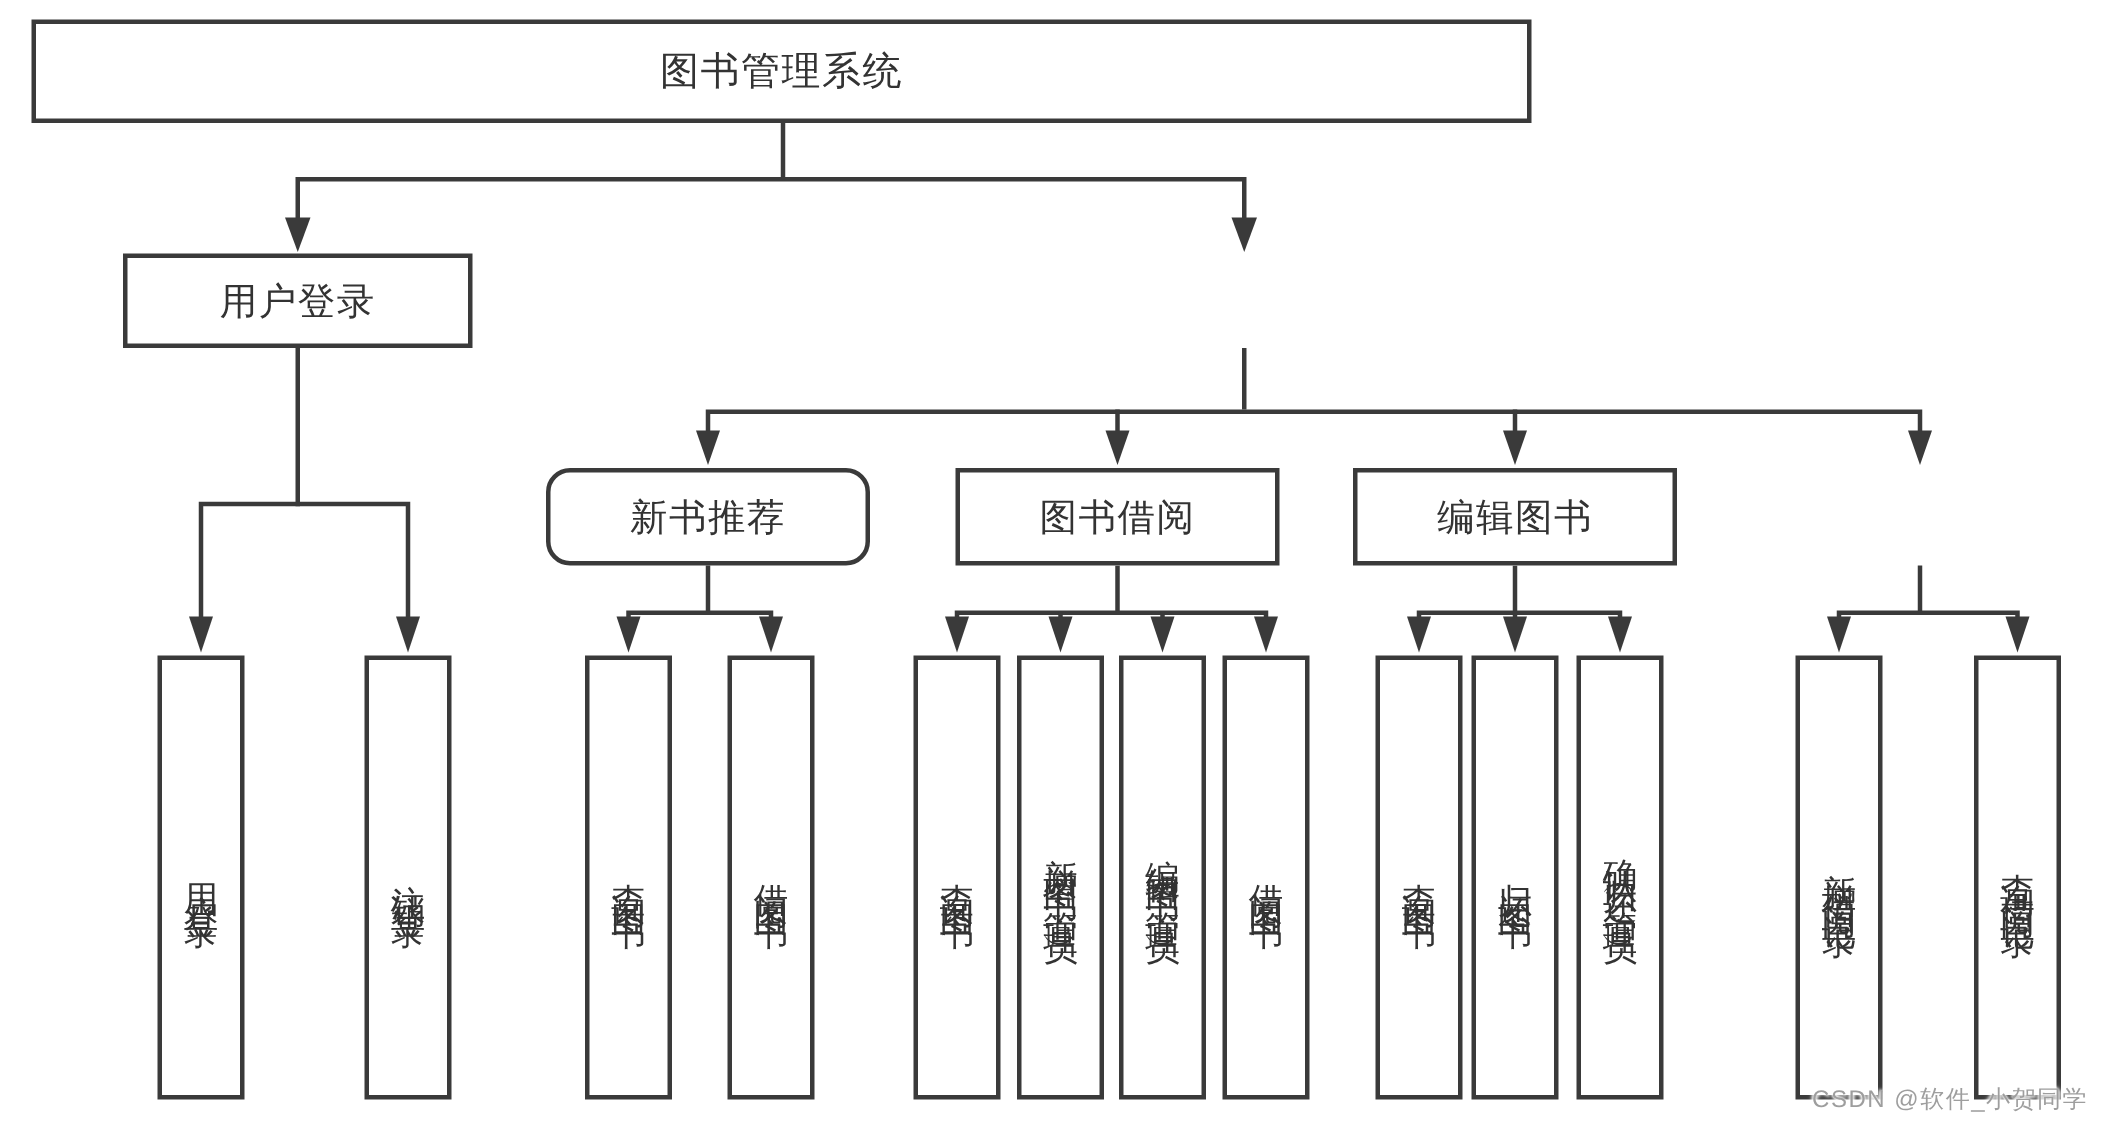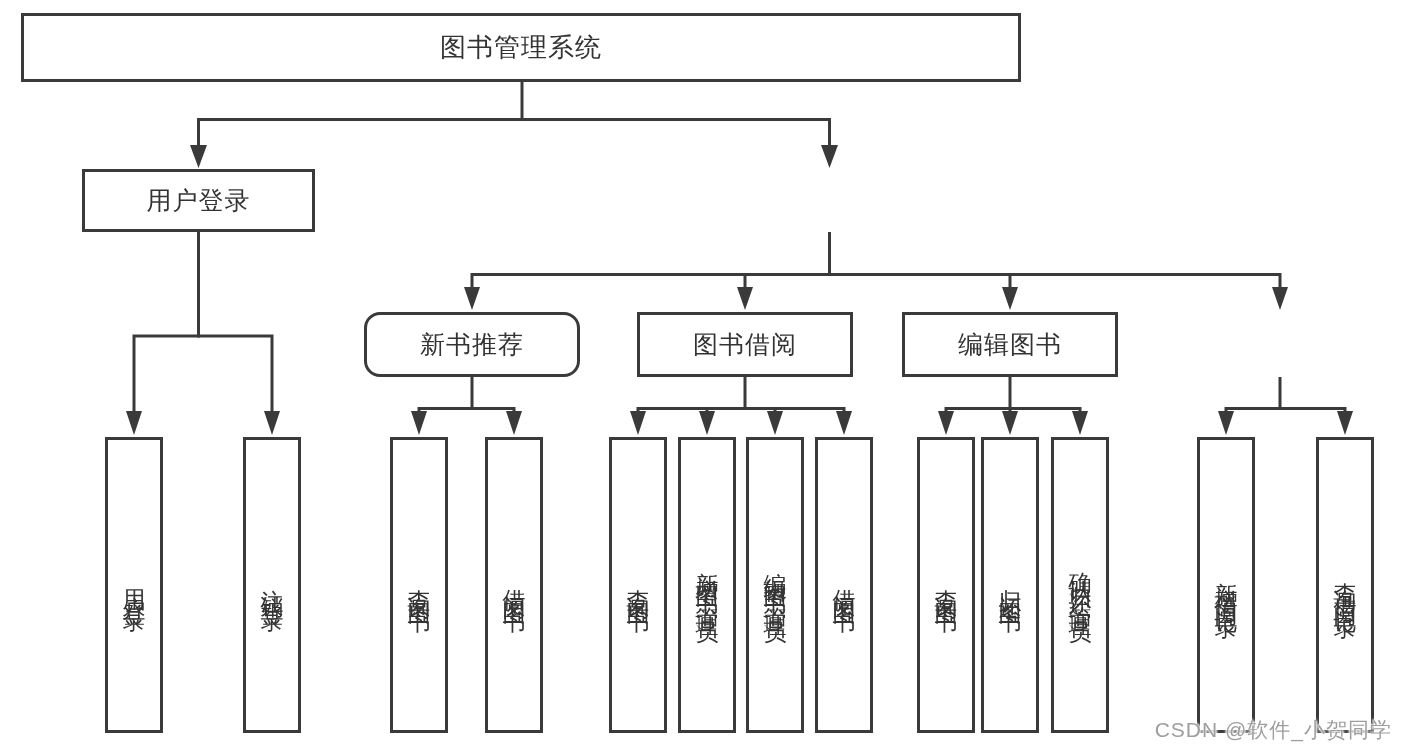--- a/index.html
+++ b/index.html
@@ -39,21 +39,21 @@
     text-orientation: mixed;
     font-size: 23px;
     letter-spacing: 7px;
     line-height: 1;
     white-space: nowrap;
   }
   .watermark {
     position: absolute;
     right: 13px;
     bottom: 3px;
-    font-size: 21px;
+    font-size: 16px;
     color: var(--wm);
     letter-spacing: 1px;
     text-shadow: 0 0 2px #fff, 0 0 4px #fff, 1px 1px 2px #fff, -1px -1px 2px #fff;
     z-index: 5;
   }
 </style>
 </head>
 <body>
 
 <div id="canvas">

